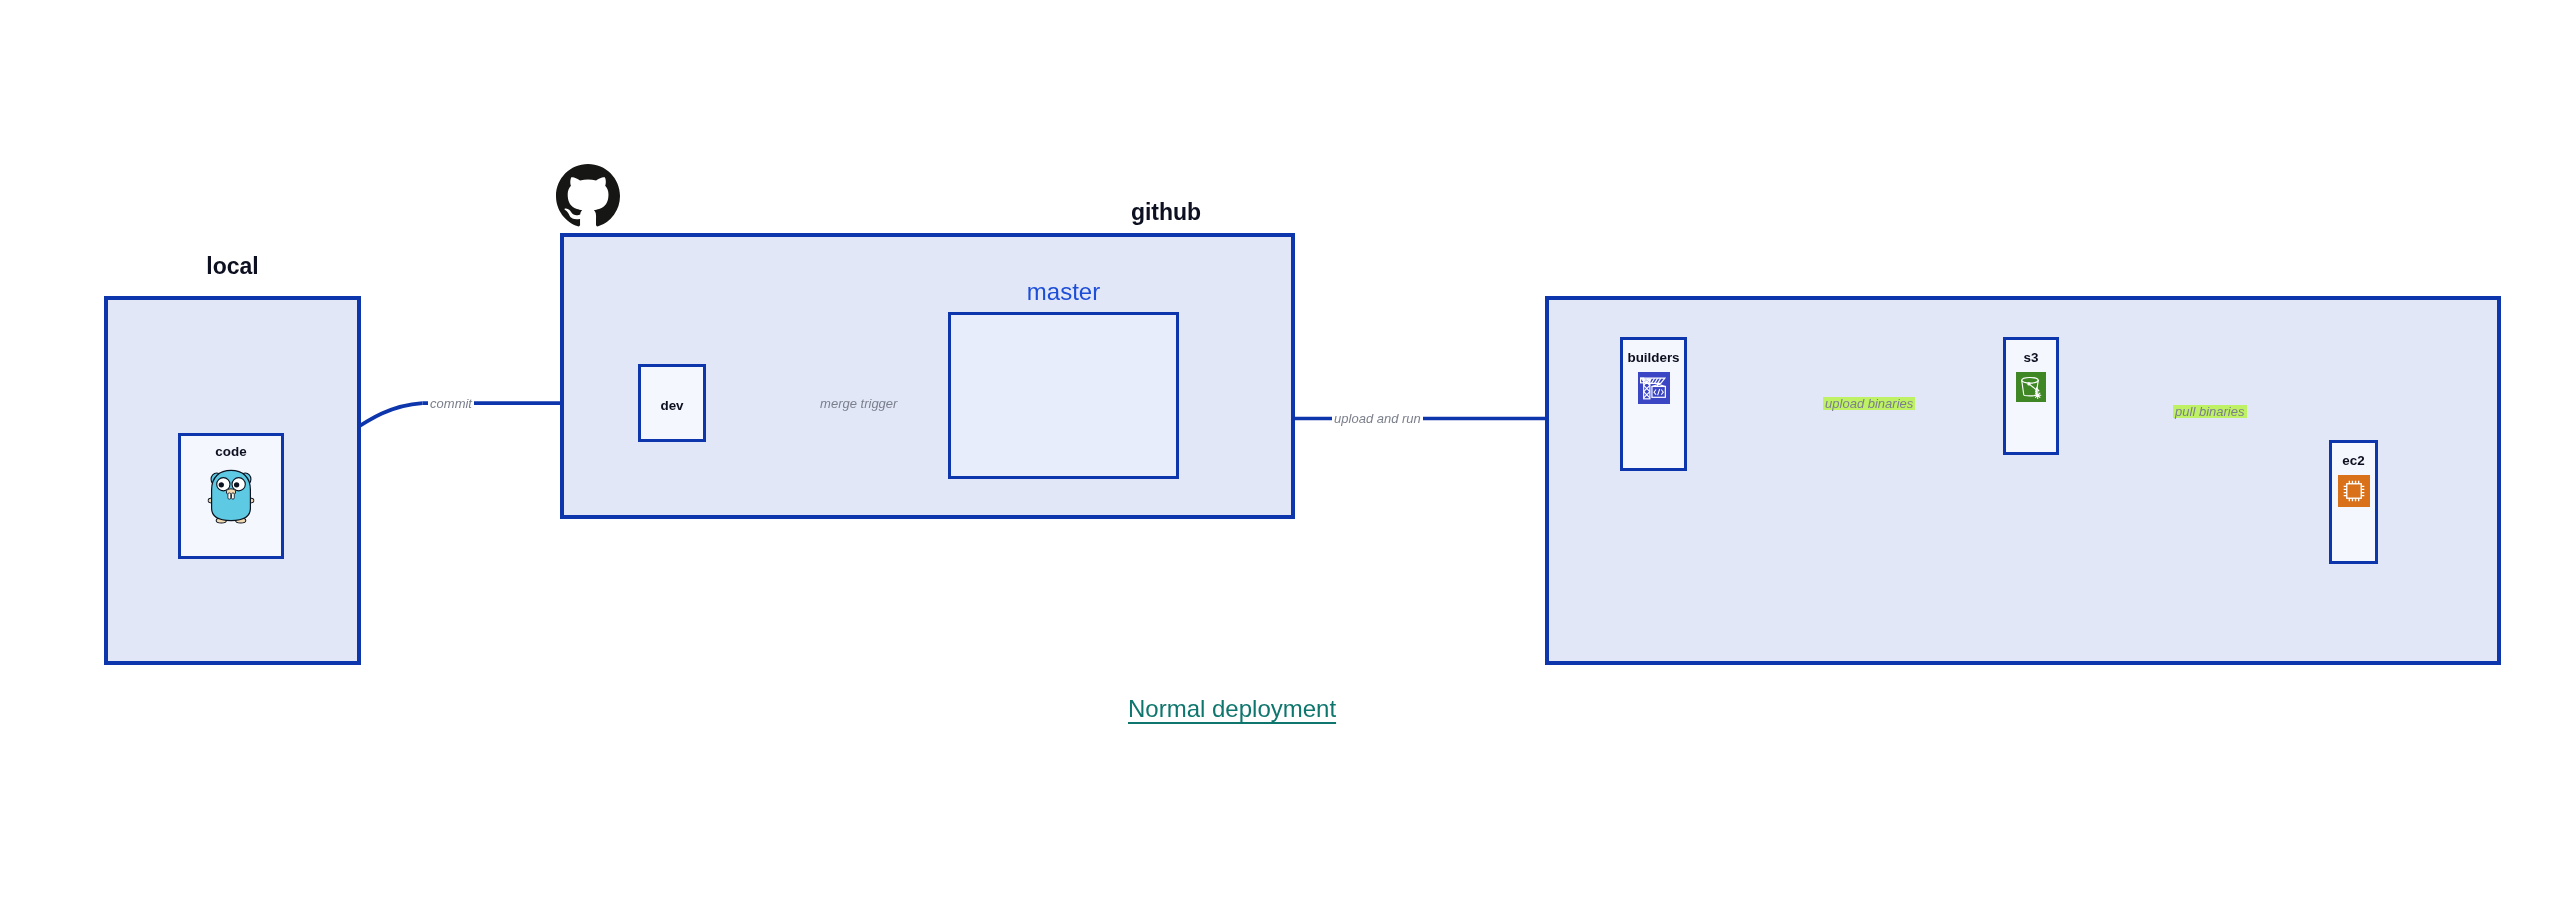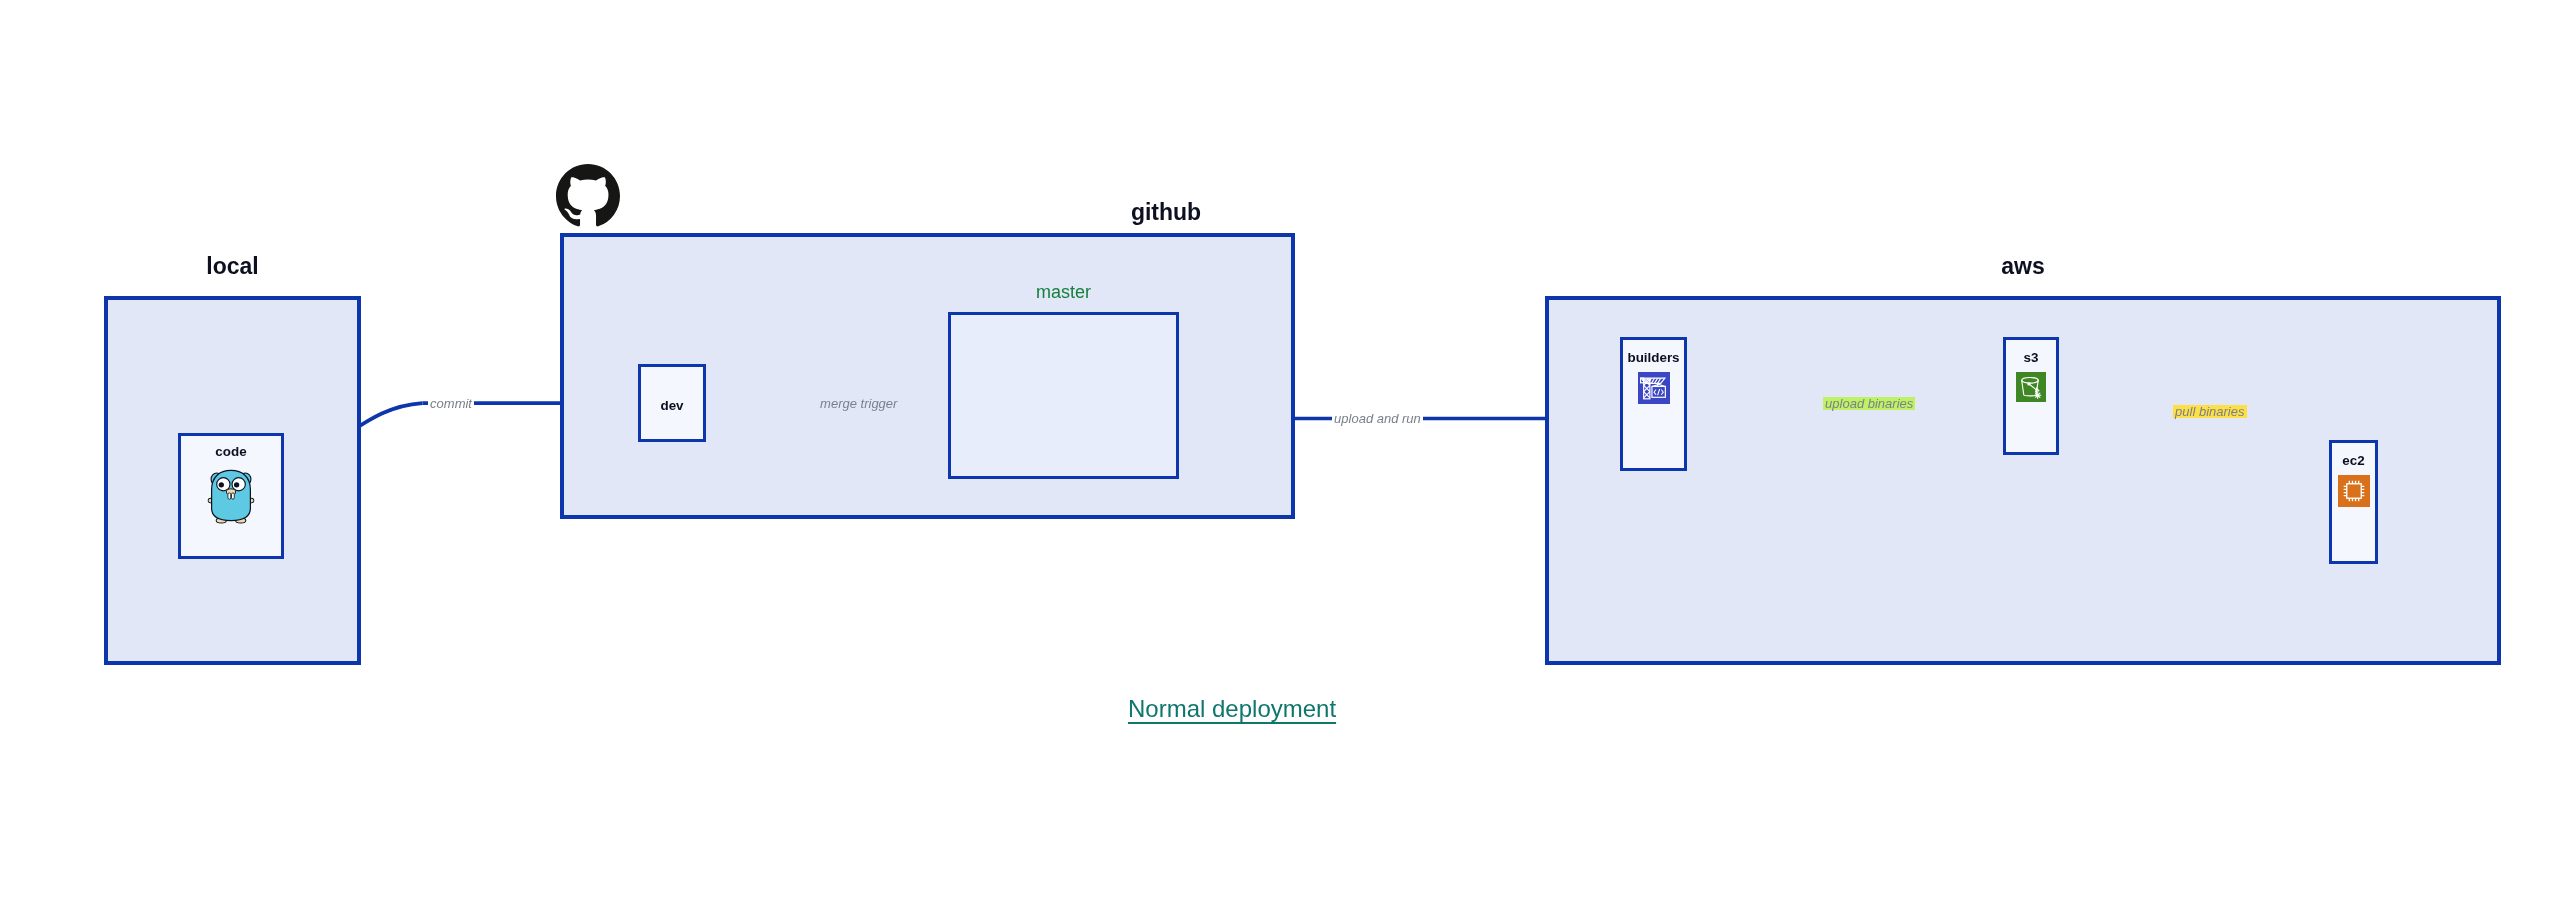--- a/index.html
+++ b/index.html
@@ -30,22 +30,22 @@
 
   
   .subgroup{
     position:absolute;
     background:#e8edfb;
     border:3.1px solid #0d36ad;
     box-sizing:border-box;
   }
   .subgroup-label{
     position:absolute;
-    color:#15803d;
-    font-size:18px;
+    color:#1d4ed8;
+    font-size:24px;
     line-height:20.6px;
     white-space:nowrap;
     text-align:center;
   }
 
   
   .node{
     position:absolute;
     background:#eaeffc;
     border:3.1px solid #0d36ad;
@@ -178,21 +178,20 @@
 
   <div class="node plain" style="left:638px;top:364px;width:68px;height:78px;">
     <div class="node-label" style="top:32px;">dev</div>
   </div>
 
   <div class="subgroup-label" style="left:948px;top:282px;width:231px;text-align:center;">master</div>
   <div class="subgroup" style="left:948px;top:312px;width:231px;height:167px;">
   </div>
 
 
-  <div class="group-label" style="left:1545px;top:255px;width:956px;text-align:center;">aws</div>
   <div class="group" style="left:1545px;top:296px;width:956px;height:369px;">
   </div>
 
   <div class="node plain" style="left:1620px;top:337px;width:67px;height:134px;">
     <div class="node-label" style="top:11.3px;">builders</div>
     <span class="node-icon" style="top:32px;width:32px;height:32px;">
       <svg class="iconsvg" width="32" height="32" viewBox="0 0 62 62">
         <rect x="0" y="0" width="62" height="62" fill="#3b46c4"></rect>
         <g stroke="#ffffff" stroke-width="2.3" fill="none" stroke-linejoin="miter">
 
@@ -248,18 +247,18 @@
           <path d="M45,22 L51,22 M45,28 L51,28 M45,34 L51,34 M45,40 L51,40"></path>
         </g>
       </svg>
     </span>
   </div>
 
   <div class="edge-label" style="left:428px;top:397px;">commit</div>
   <div class="edge-label on-fill" style="left:818px;top:397px;background:#e2e7f8;">merge trigger</div>
   <div class="edge-label" style="left:1332px;top:412px;">upload and run</div>
   <div class="edge-label on-fill" style="left:1823px;top:397px;background:#bef264;">upload binaries</div>
-  <div class="edge-label on-fill" style="left:2173px;top:405px;background:#fde047;text-align:center;">pull binaries</div>
+  <div class="edge-label on-fill" style="left:2173px;top:405px;background:#bef264;text-align:center;">pull binaries</div>
 
   <div class="diagram-title" style="left:1128px;top:693px;">Normal deployment</div>
 
 </div>
 
 
 </body></html>

